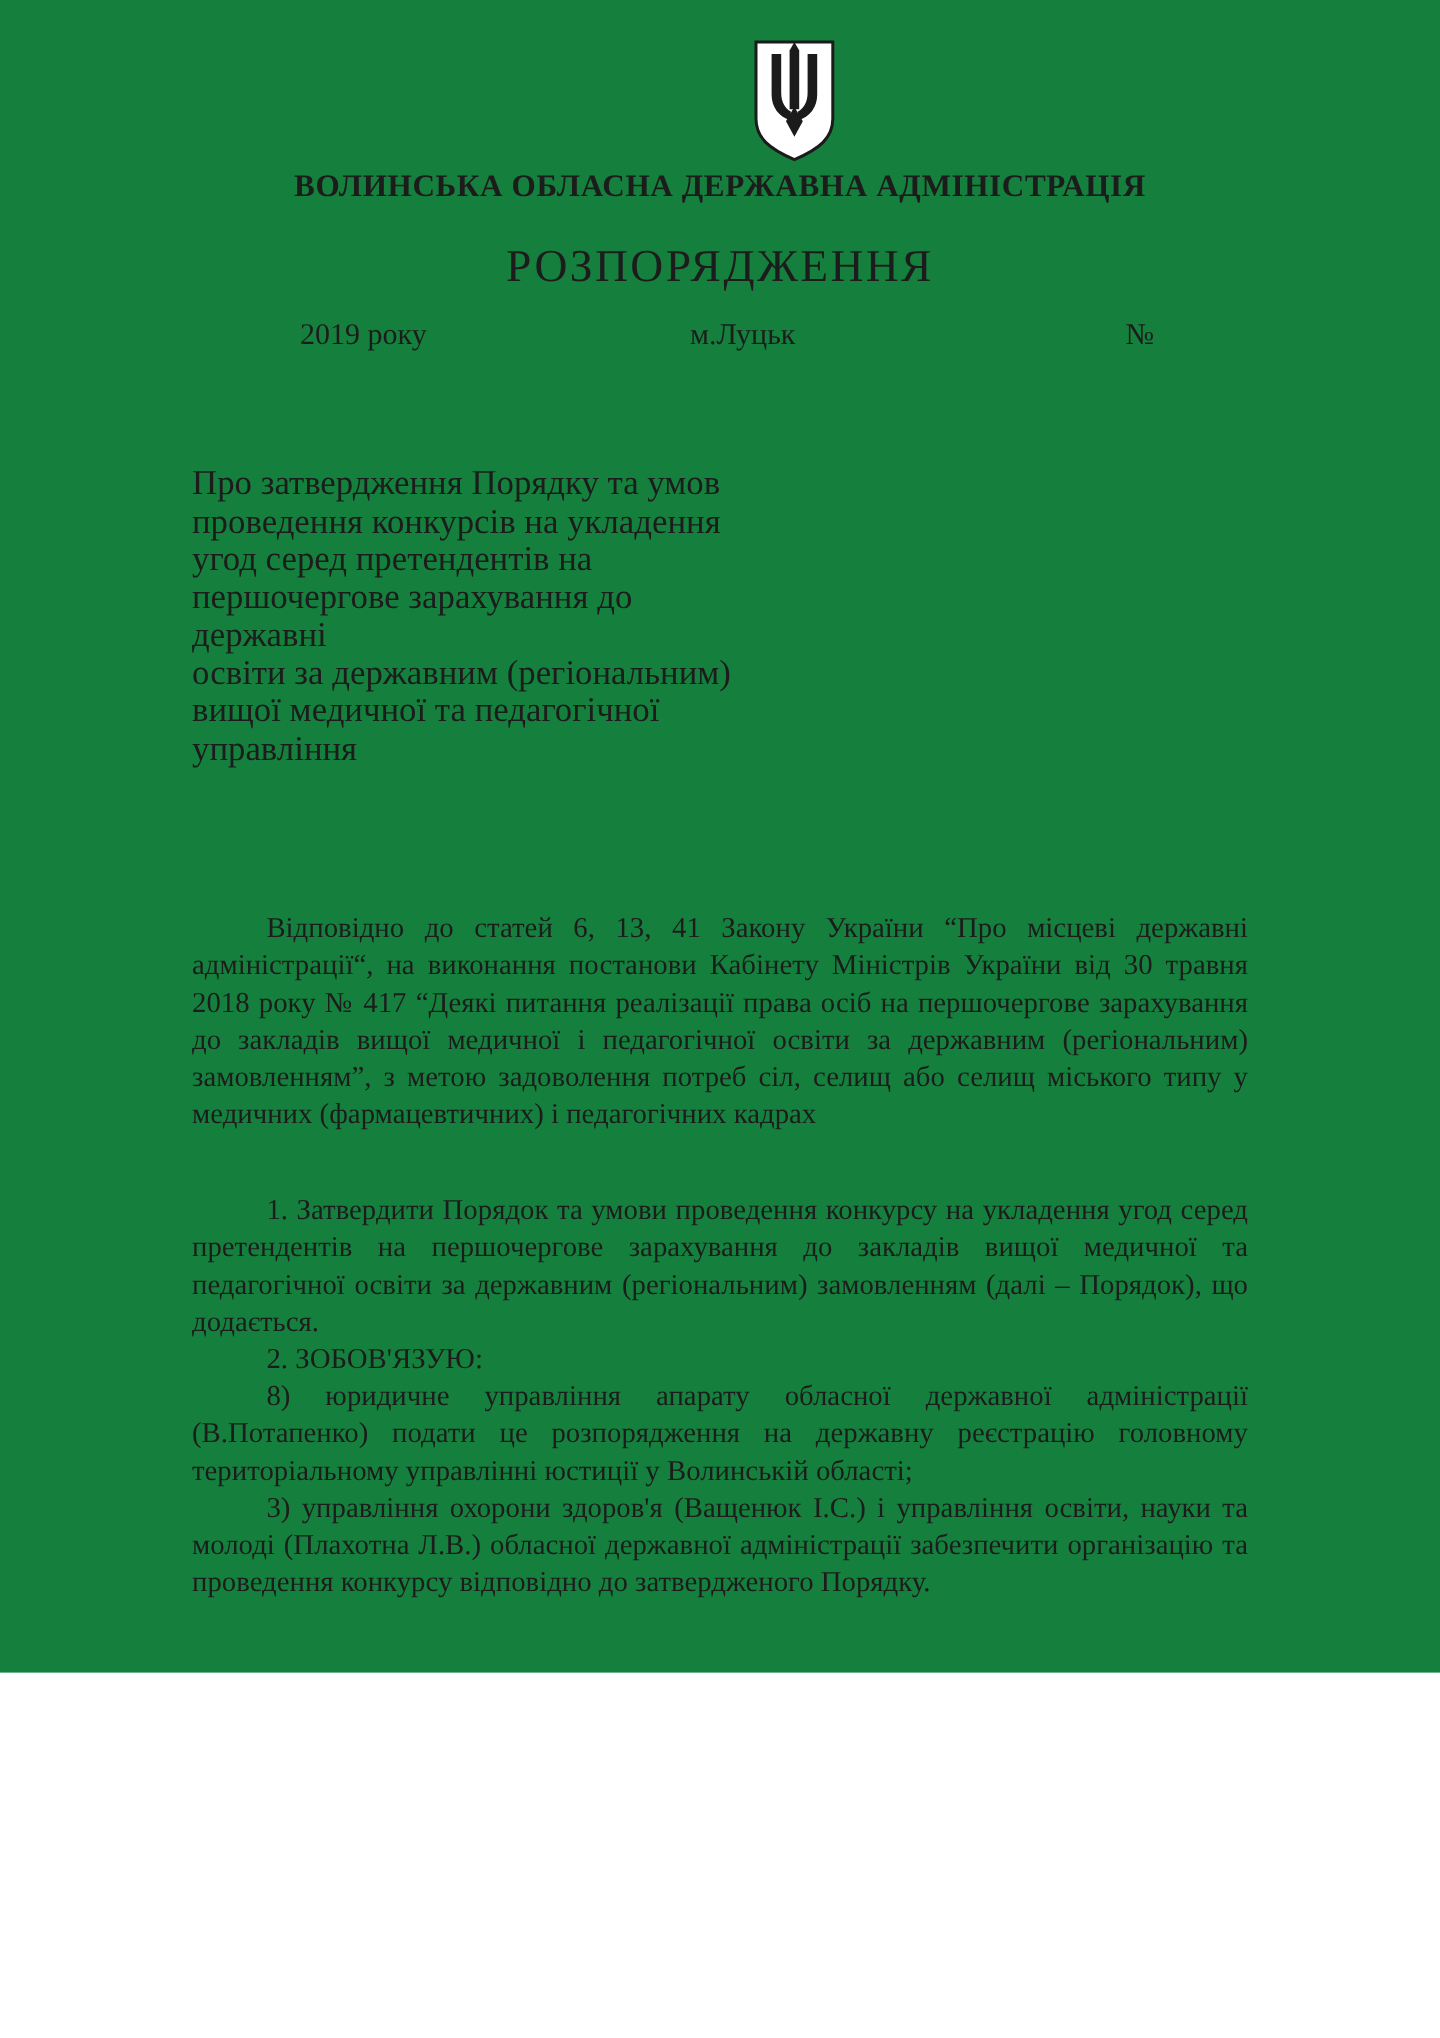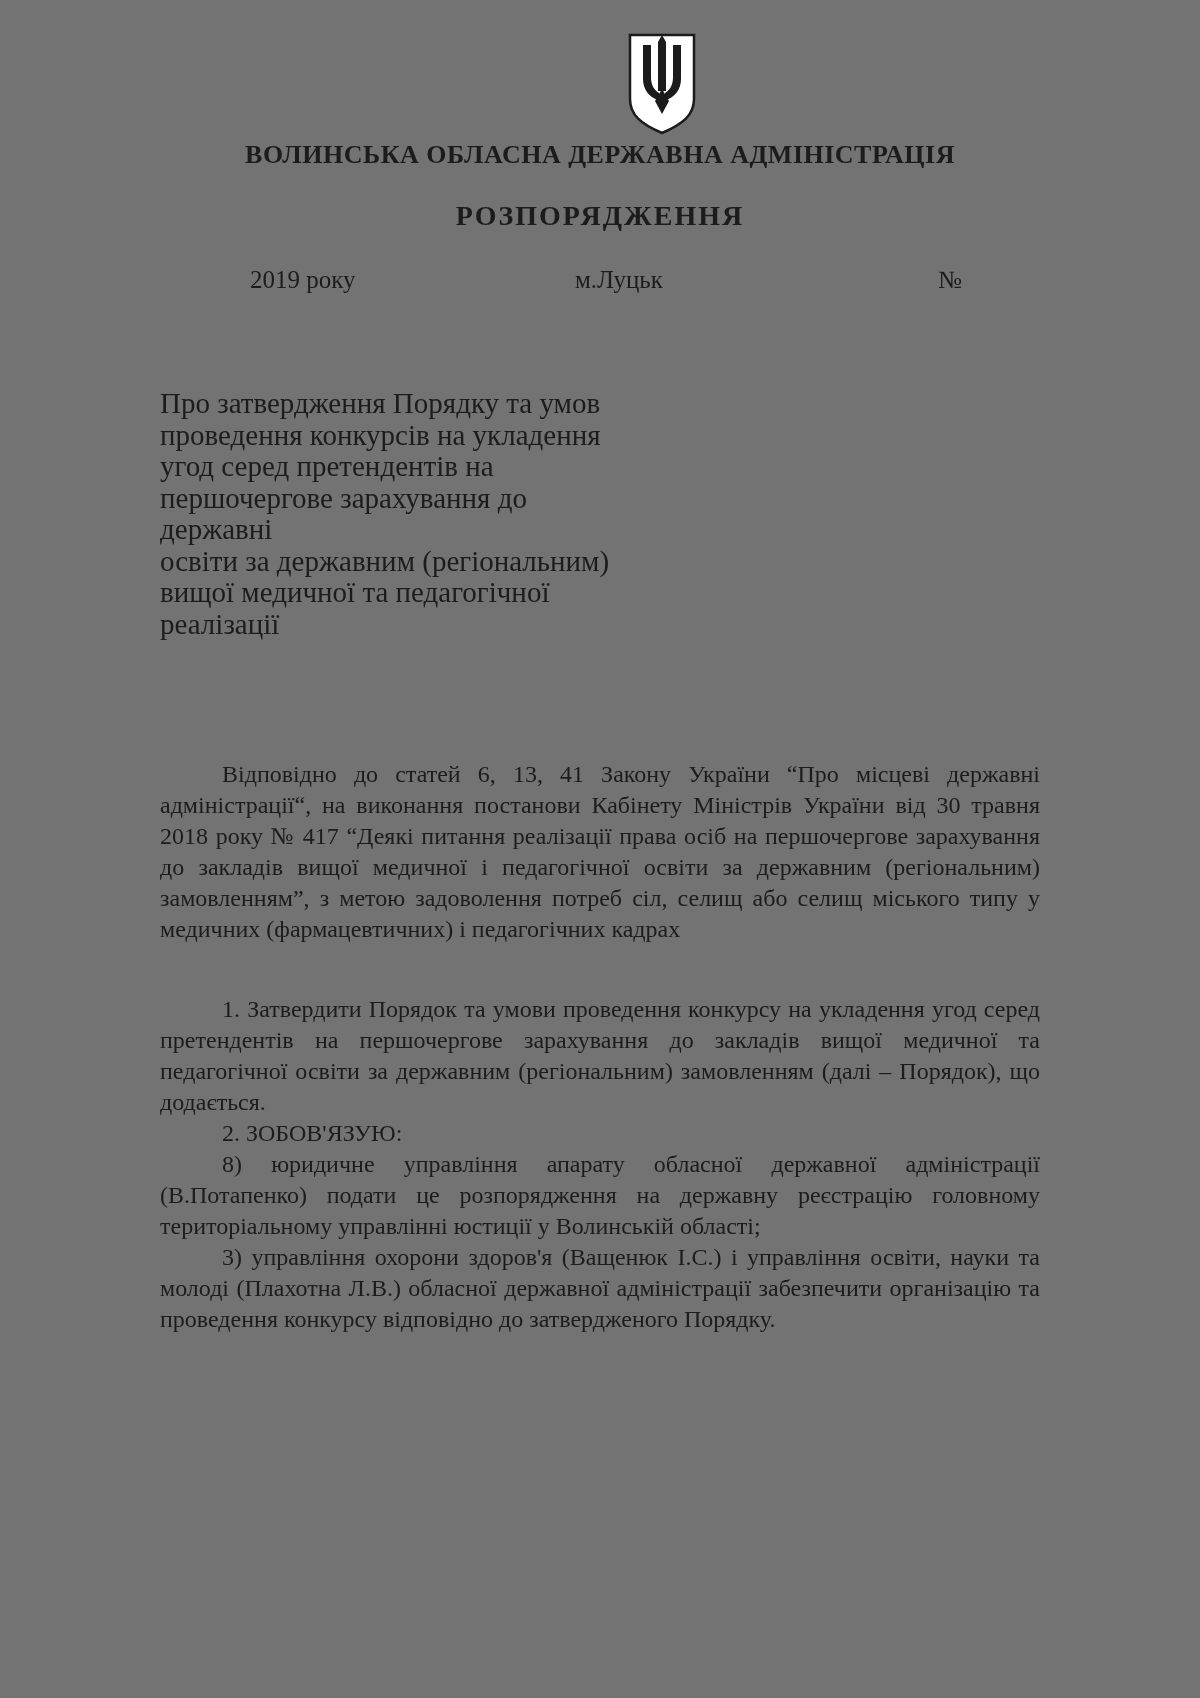--- a/index.html
+++ b/index.html
@@ -3,22 +3,22 @@
 <meta charset="utf-8">
 <style>
   html, body {
     margin: 0;
     padding: 0;
     background: #ffffff;
   }
   .page {
     position: relative;
     width: 1200px;
-    height: 1698px;
-    background: #737373;
+    height: 1394px;
+    background: #15803d;
     color: #1c1c1c;
     font-family: "Liberation Serif", "DejaVu Serif", serif;
     overflow: hidden;
   }
   .emblem {
     position: absolute;
     left: 627px;
     top: 33px;
     width: 70px;
     height: 102px;
@@ -33,22 +33,22 @@
     font-weight: bold;
     letter-spacing: 0.5px;
     white-space: nowrap;
   }
   .doc-type {
     position: absolute;
     left: 0;
     top: 200px;
     width: 1200px;
     text-align: center;
-    font-size: 28px;
-    font-weight: bold;
+    font-size: 38px;
+    font-weight: normal;
     letter-spacing: 2px;
     white-space: nowrap;
   }
   .meta-line {
     position: absolute;
     left: 0;
     top: 266px;
     width: 1200px;
     height: 32px;
     font-size: 25px;
@@ -106,21 +106,21 @@
     <span class="meta-number">№</span>
   </div>
 
   <div class="subject">
     <div>Про затвердження Порядку та умов</div>
     <div>проведення конкурсів на укладення</div>
     <div>угод серед претендентів на</div>
     <div>першочергове зарахування до державні</div>
     <div>освіти за державним (регіональним)</div>
     <div>вищої медичної та педагогічної</div>
-    <div>реалізації</div>
+    <div>управління</div>
   </div>
 
   <div class="body-text">
     <p>Відповідно до статей 6, 13, 41 Закону України “Про місцеві державні адміністрації“, на виконання постанови Кабінету Міністрів України від 30 травня 2018 року № 417 “Деякі питання реалізації права осіб на першочергове зарахування до закладів вищої медичної і педагогічної освіти за державним (регіональним) замовленням”, з метою задоволення потреб сіл, селищ або селищ міського типу у медичних (фармацевтичних) і педагогічних кадрах</p>
     <p class="gap-above">1. Затвердити Порядок та умови проведення конкурсу на укладення угод серед претендентів на першочергове зарахування до закладів вищої медичної та педагогічної освіти за державним (регіональним) замовленням (далі – Порядок), що додається.</p>
     <p>2. ЗОБОВ'ЯЗУЮ:</p>
     <p>8) юридичне управління апарату обласної державної адміністрації (В.Потапенко) подати це розпорядження на державну реєстрацію головному територіальному управлінні юстиції у Волинській області;</p>
     <p>3) управління охорони здоров'я (Ващенюк І.С.) і управління освіти, науки та молоді (Плахотна Л.В.) обласної державної адміністрації забезпечити організацію та проведення конкурсу відповідно до затвердженого Порядку.</p>
   </div>
 

